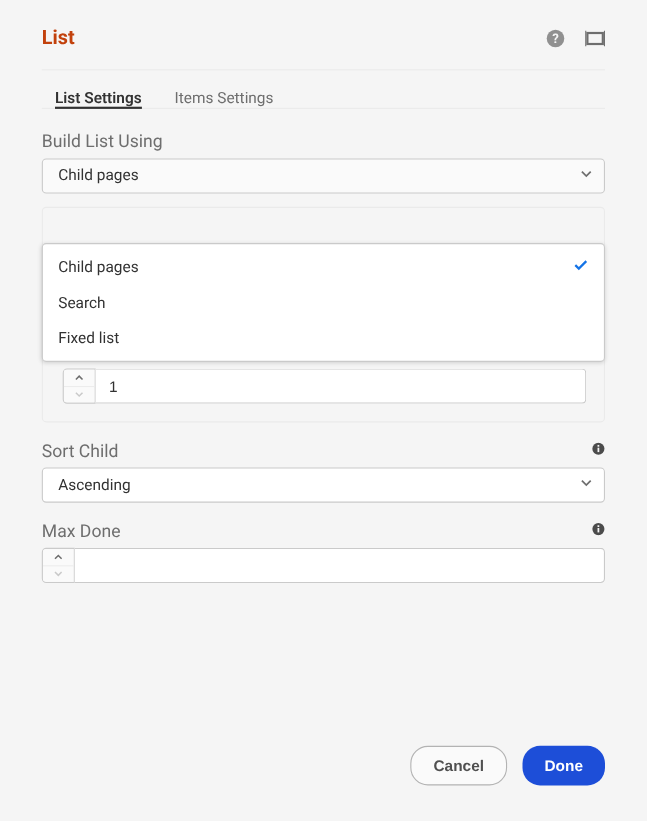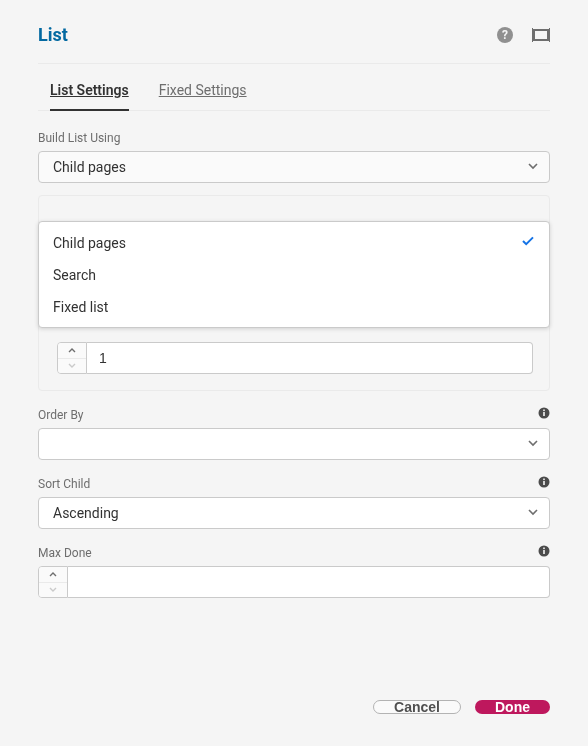--- a/index.html
+++ b/index.html
@@ -21,21 +21,21 @@
   .header {
     display: flex;
     align-items: center;
     justify-content: space-between;
     padding-bottom: 18px;
     border-bottom: 1px solid #eaeaea;
   }
   .title {
     font-size: 18px;
     font-weight: 700;
-    color: #0369a1;
+    color: #c2410c;
   }
   .header-icons {
     display: flex;
     gap: 18px;
     align-items: center;
   }
   .icon {
     display: inline-flex;
     align-items: center;
     justify-content: center;
@@ -43,45 +43,43 @@
     cursor: pointer;
   }
   .tabs {
     display: flex;
     gap: 30px;
     padding-top: 18px;
     padding-left: 12px;
     border-bottom: 1px solid #eaeaea;
   }
   .tab {
-    padding-bottom: 12px;
     font-size: 14px;
     color: #6e6e6e;
     cursor: pointer;
     position: relative;
-    text-decoration: underline;
   }
   .tab.active {
     color: #323232;
     font-weight: 600;
   }
   .tab.active::after {
     content: "";
     position: absolute;
     bottom: -1px;
     left: 0;
     right: 0;
     height: 2px;
     background: #323232;
   }
   .form {
     padding-top: 20px;
   }
   .field-label {
-    font-size: 12px;
+    font-size: 16px;
     color: #6e6e6e;
     margin-bottom: 6px;
     display: flex;
     justify-content: space-between;
     align-items: center;
   }
   .info-icon {
     font-size: 12px;
     color: #6e6e6e;
   }
@@ -183,38 +181,38 @@
   }
   .spacer-before-stepper { height: 130px; }
   .footer {
     position: absolute;
     right: 38px;
     bottom: 32px;
     display: flex;
     gap: 14px;
   }
   .btn {
-    height: 14px;
+    height: 36px;
     border-radius: 16px;
     padding: 0 20px;
     font-size: 14px;
     font-weight: 600;
     cursor: pointer;
     display: flex;
     align-items: center;
     justify-content: center;
     border: none;
   }
   .btn-secondary {
     background: #fafafa;
     border: 1px solid #b3b3b3;
     color: #505050;
   }
   .btn-primary {
-    background: #be185d;
+    background: #1d4ed8;
     color: #fff;
   }
 </style>
 </head>
 <body>
 
 <div class="dialog">
 
   <div class="header">
     <div class="title">List</div>
@@ -230,21 +228,21 @@
           <rect x="2" y="4" width="14" height="10" fill="none" stroke="#6e6e6e" stroke-width="2"></rect>
           <line x1="0" y1="2" x2="0" y2="16" stroke="#6e6e6e" stroke-width="2"></line>
           <line x1="18" y1="2" x2="18" y2="16" stroke="#6e6e6e" stroke-width="2"></line>
         </svg>
       </span>
     </div>
   </div>
 
   <div class="tabs">
     <div class="tab active">List Settings</div>
-    <div class="tab">Fixed Settings</div>
+    <div class="tab">Items Settings</div>
   </div>
 
   <div class="form">
 
     <div class="section">
       <div class="field-label">Build List Using</div>
       <div class="select">
         <span>Child pages</span>
         <span class="chevron">
           <svg width="12" height="12" viewBox="0 0 12 12">
@@ -266,40 +264,20 @@
               <svg width="8" height="6" viewBox="0 0 8 6">
                   <path d="M1 1l3 3 3-3" stroke="#cacaca" stroke-width="1.4" fill="none"></path>
                 </svg>
             </div>
           </div>
           <input class="stepper-input" value="1" style="">
         </div>
       </div>
     </div>
 
-    <div class="section">
-      <div class="field-label">
-        <span>Order By</span>
-        <span class="info-icon">
-          <svg width="12" height="12" viewBox="0 0 12 12">
-              <circle cx="6" cy="6" r="5.5" fill="#4b4b4b"></circle>
-              <rect x="5.2" y="5" width="1.6" height="4" fill="#f5f5f5"></rect>
-              <rect x="5.2" y="2.5" width="1.6" height="1.6" fill="#f5f5f5"></rect>
-            </svg>
-        </span>
-      </div>
-      <div class="select white">
-        <span></span>
-        <span class="chevron">
-          <svg width="12" height="12" viewBox="0 0 12 12">
-              <path d="M2 4l4 4 4-4" stroke="#6e6e6e" stroke-width="1.6" fill="none"></path>
-            </svg>
-        </span>
-      </div>
-    </div>
 
     <div class="section">
       <div class="field-label">
         <span>Sort Child</span>
         <span class="info-icon">
           <svg width="12" height="12" viewBox="0 0 12 12">
               <circle cx="6" cy="6" r="5.5" fill="#4b4b4b"></circle>
               <rect x="5.2" y="5" width="1.6" height="4" fill="#f5f5f5"></rect>
               <rect x="5.2" y="2.5" width="1.6" height="1.6" fill="#f5f5f5"></rect>
             </svg>

